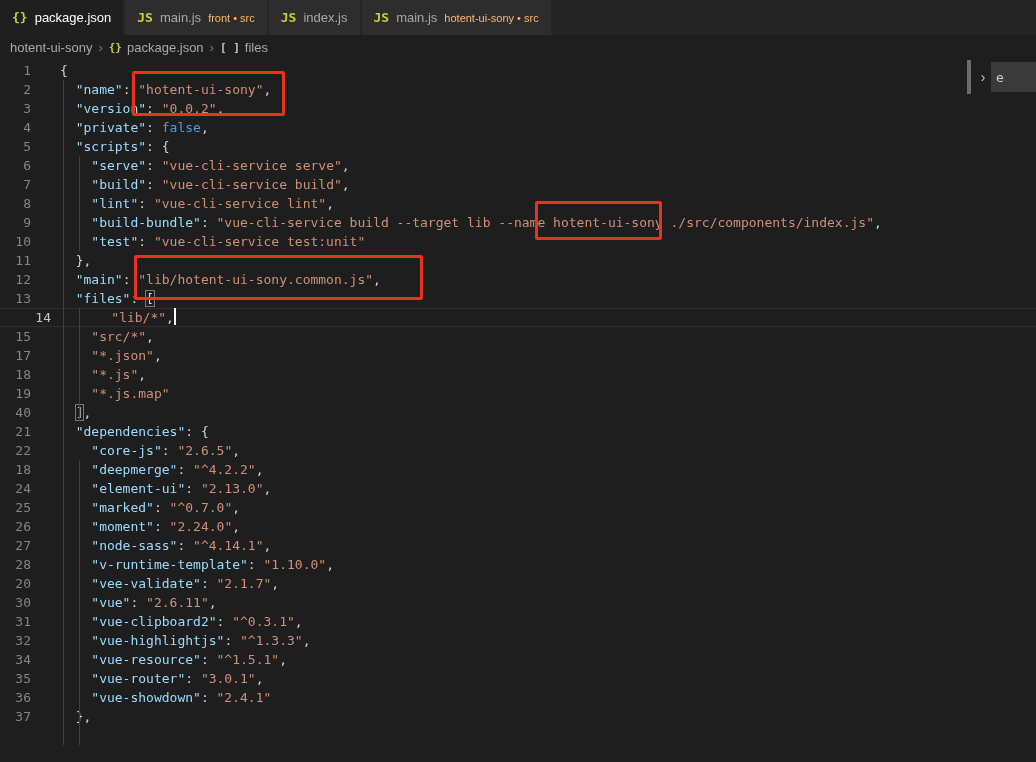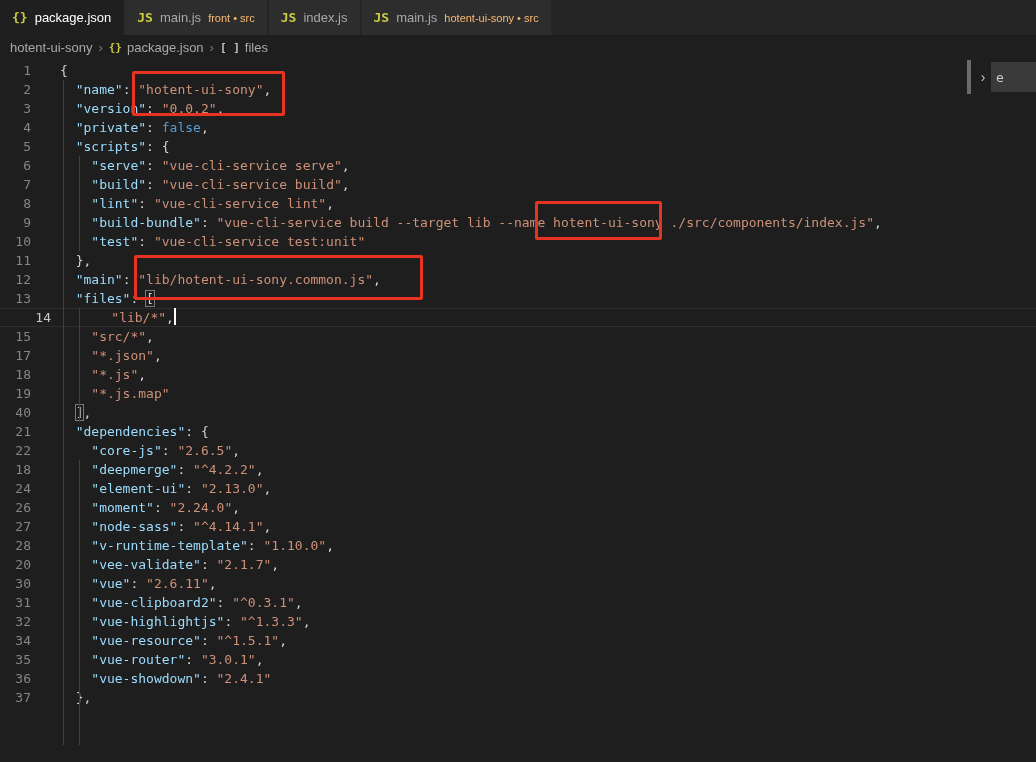--- a/index.html
+++ b/index.html
@@ -102,20 +102,21 @@
     <div class="row current"><span class="ln">14</span><span class="code"><span class="punc">    </span><span class="str">"lib/*"</span><span class="punc">,</span><span class="cursor"></span></span></div>
     <div class="row"><span class="ln">15</span><span class="code"><span class="punc">    </span><span class="str">"src/*"</span><span class="punc">,</span></span></div>
     <div class="row"><span class="ln">17</span><span class="code"><span class="punc">    </span><span class="str">"*.json"</span><span class="punc">,</span></span></div>
     <div class="row"><span class="ln">18</span><span class="code"><span class="punc">    </span><span class="str">"*.js"</span><span class="punc">,</span></span></div>
     <div class="row"><span class="ln">19</span><span class="code"><span class="punc">    </span><span class="str">"*.js.map"</span></span></div>
     <div class="row"><span class="ln">40</span><span class="code"><span class="punc">  </span><span class="punc match">]</span><span class="punc">,</span></span></div>
     <div class="row"><span class="ln">21</span><span class="code"><span class="punc">  </span><span class="key">"dependencies"</span><span class="punc">: {</span></span></div>
     <div class="row"><span class="ln">22</span><span class="code"><span class="punc">    </span><span class="key">"core-js"</span><span class="punc">: </span><span class="str">"2.6.5"</span><span class="punc">,</span></span></div>
     <div class="row"><span class="ln">18</span><span class="code"><span class="punc">    </span><span class="key">"deepmerge"</span><span class="punc">: </span><span class="str">"^4.2.2"</span><span class="punc">,</span></span></div>
     <div class="row"><span class="ln">24</span><span class="code"><span class="punc">    </span><span class="key">"element-ui"</span><span class="punc">: </span><span class="str">"2.13.0"</span><span class="punc">,</span></span></div>
+    <div class="row"><span class="ln">25</span><span class="code"><span class="punc">    </span><span class="key">"marked"</span><span class="punc">: </span><span class="str">"^0.7.0"</span><span class="punc">,</span></span></div>
     <div class="row"><span class="ln">26</span><span class="code"><span class="punc">    </span><span class="key">"moment"</span><span class="punc">: </span><span class="str">"2.24.0"</span><span class="punc">,</span></span></div>
     <div class="row"><span class="ln">27</span><span class="code"><span class="punc">    </span><span class="key">"node-sass"</span><span class="punc">: </span><span class="str">"^4.14.1"</span><span class="punc">,</span></span></div>
     <div class="row"><span class="ln">28</span><span class="code"><span class="punc">    </span><span class="key">"v-runtime-template"</span><span class="punc">: </span><span class="str">"1.10.0"</span><span class="punc">,</span></span></div>
     <div class="row"><span class="ln">20</span><span class="code"><span class="punc">    </span><span class="key">"vee-validate"</span><span class="punc">: </span><span class="str">"2.1.7"</span><span class="punc">,</span></span></div>
     <div class="row"><span class="ln">30</span><span class="code"><span class="punc">    </span><span class="key">"vue"</span><span class="punc">: </span><span class="str">"2.6.11"</span><span class="punc">,</span></span></div>
     <div class="row"><span class="ln">31</span><span class="code"><span class="punc">    </span><span class="key">"vue-clipboard2"</span><span class="punc">: </span><span class="str">"^0.3.1"</span><span class="punc">,</span></span></div>
     <div class="row"><span class="ln">32</span><span class="code"><span class="punc">    </span><span class="key">"vue-highlightjs"</span><span class="punc">: </span><span class="str">"^1.3.3"</span><span class="punc">,</span></span></div>
     <div class="row"><span class="ln">34</span><span class="code"><span class="punc">    </span><span class="key">"vue-resource"</span><span class="punc">: </span><span class="str">"^1.5.1"</span><span class="punc">,</span></span></div>
     <div class="row"><span class="ln">35</span><span class="code"><span class="punc">    </span><span class="key">"vue-router"</span><span class="punc">: </span><span class="str">"3.0.1"</span><span class="punc">,</span></span></div>
     <div class="row"><span class="ln">36</span><span class="code"><span class="punc">    </span><span class="key">"vue-showdown"</span><span class="punc">: </span><span class="str">"2.4.1"</span></span></div>

